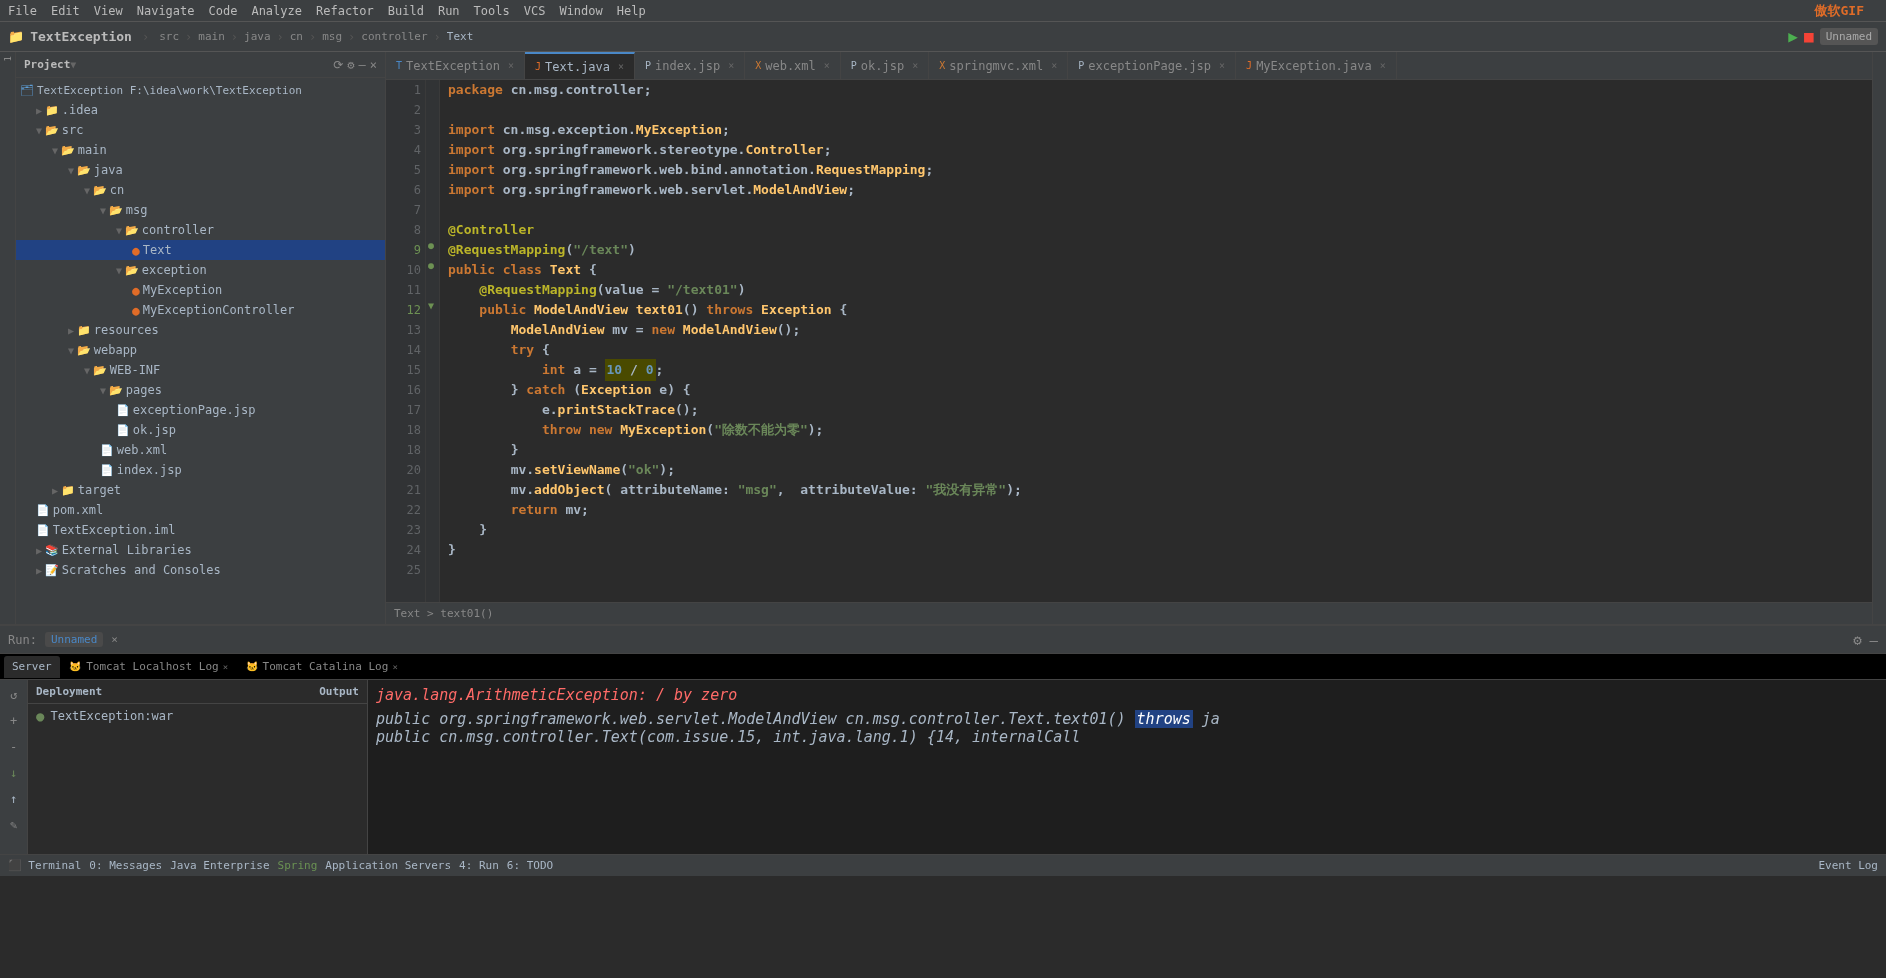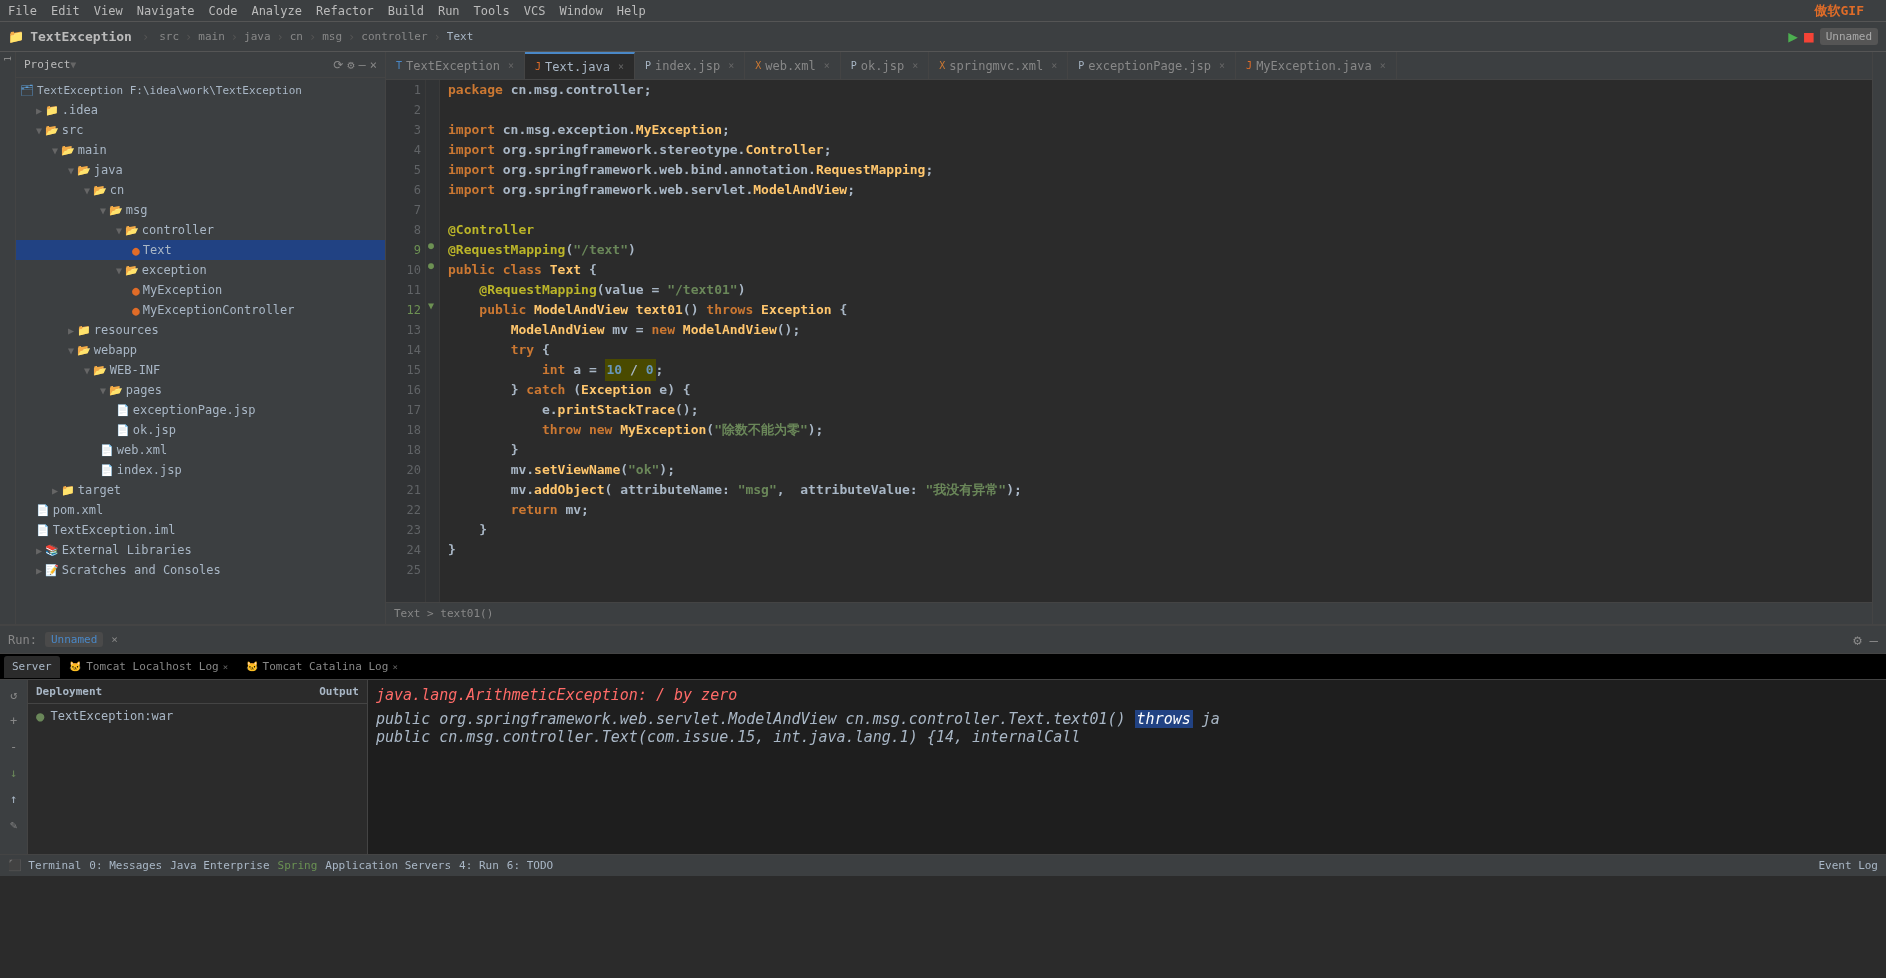--- a/index.html
+++ b/index.html
@@ -61,21 +61,21 @@
       display: flex;
       align-items: center;
       justify-content: space-between;
       padding: 4px 8px;
       background: #3c3f41;
       border-bottom: 1px solid #444;
       height: 26px;
     }
     .sidebar-header .title {
       font-size: 11px;
-      font-weight: normal;
+      font-weight: bold;
       color: #bbbbbb;
       display: flex;
       align-items: center;
       gap: 0;
     }
     .sidebar-tree {
       overflow-y: auto;
       flex: 1;
       padding: 2px 0;
     }

